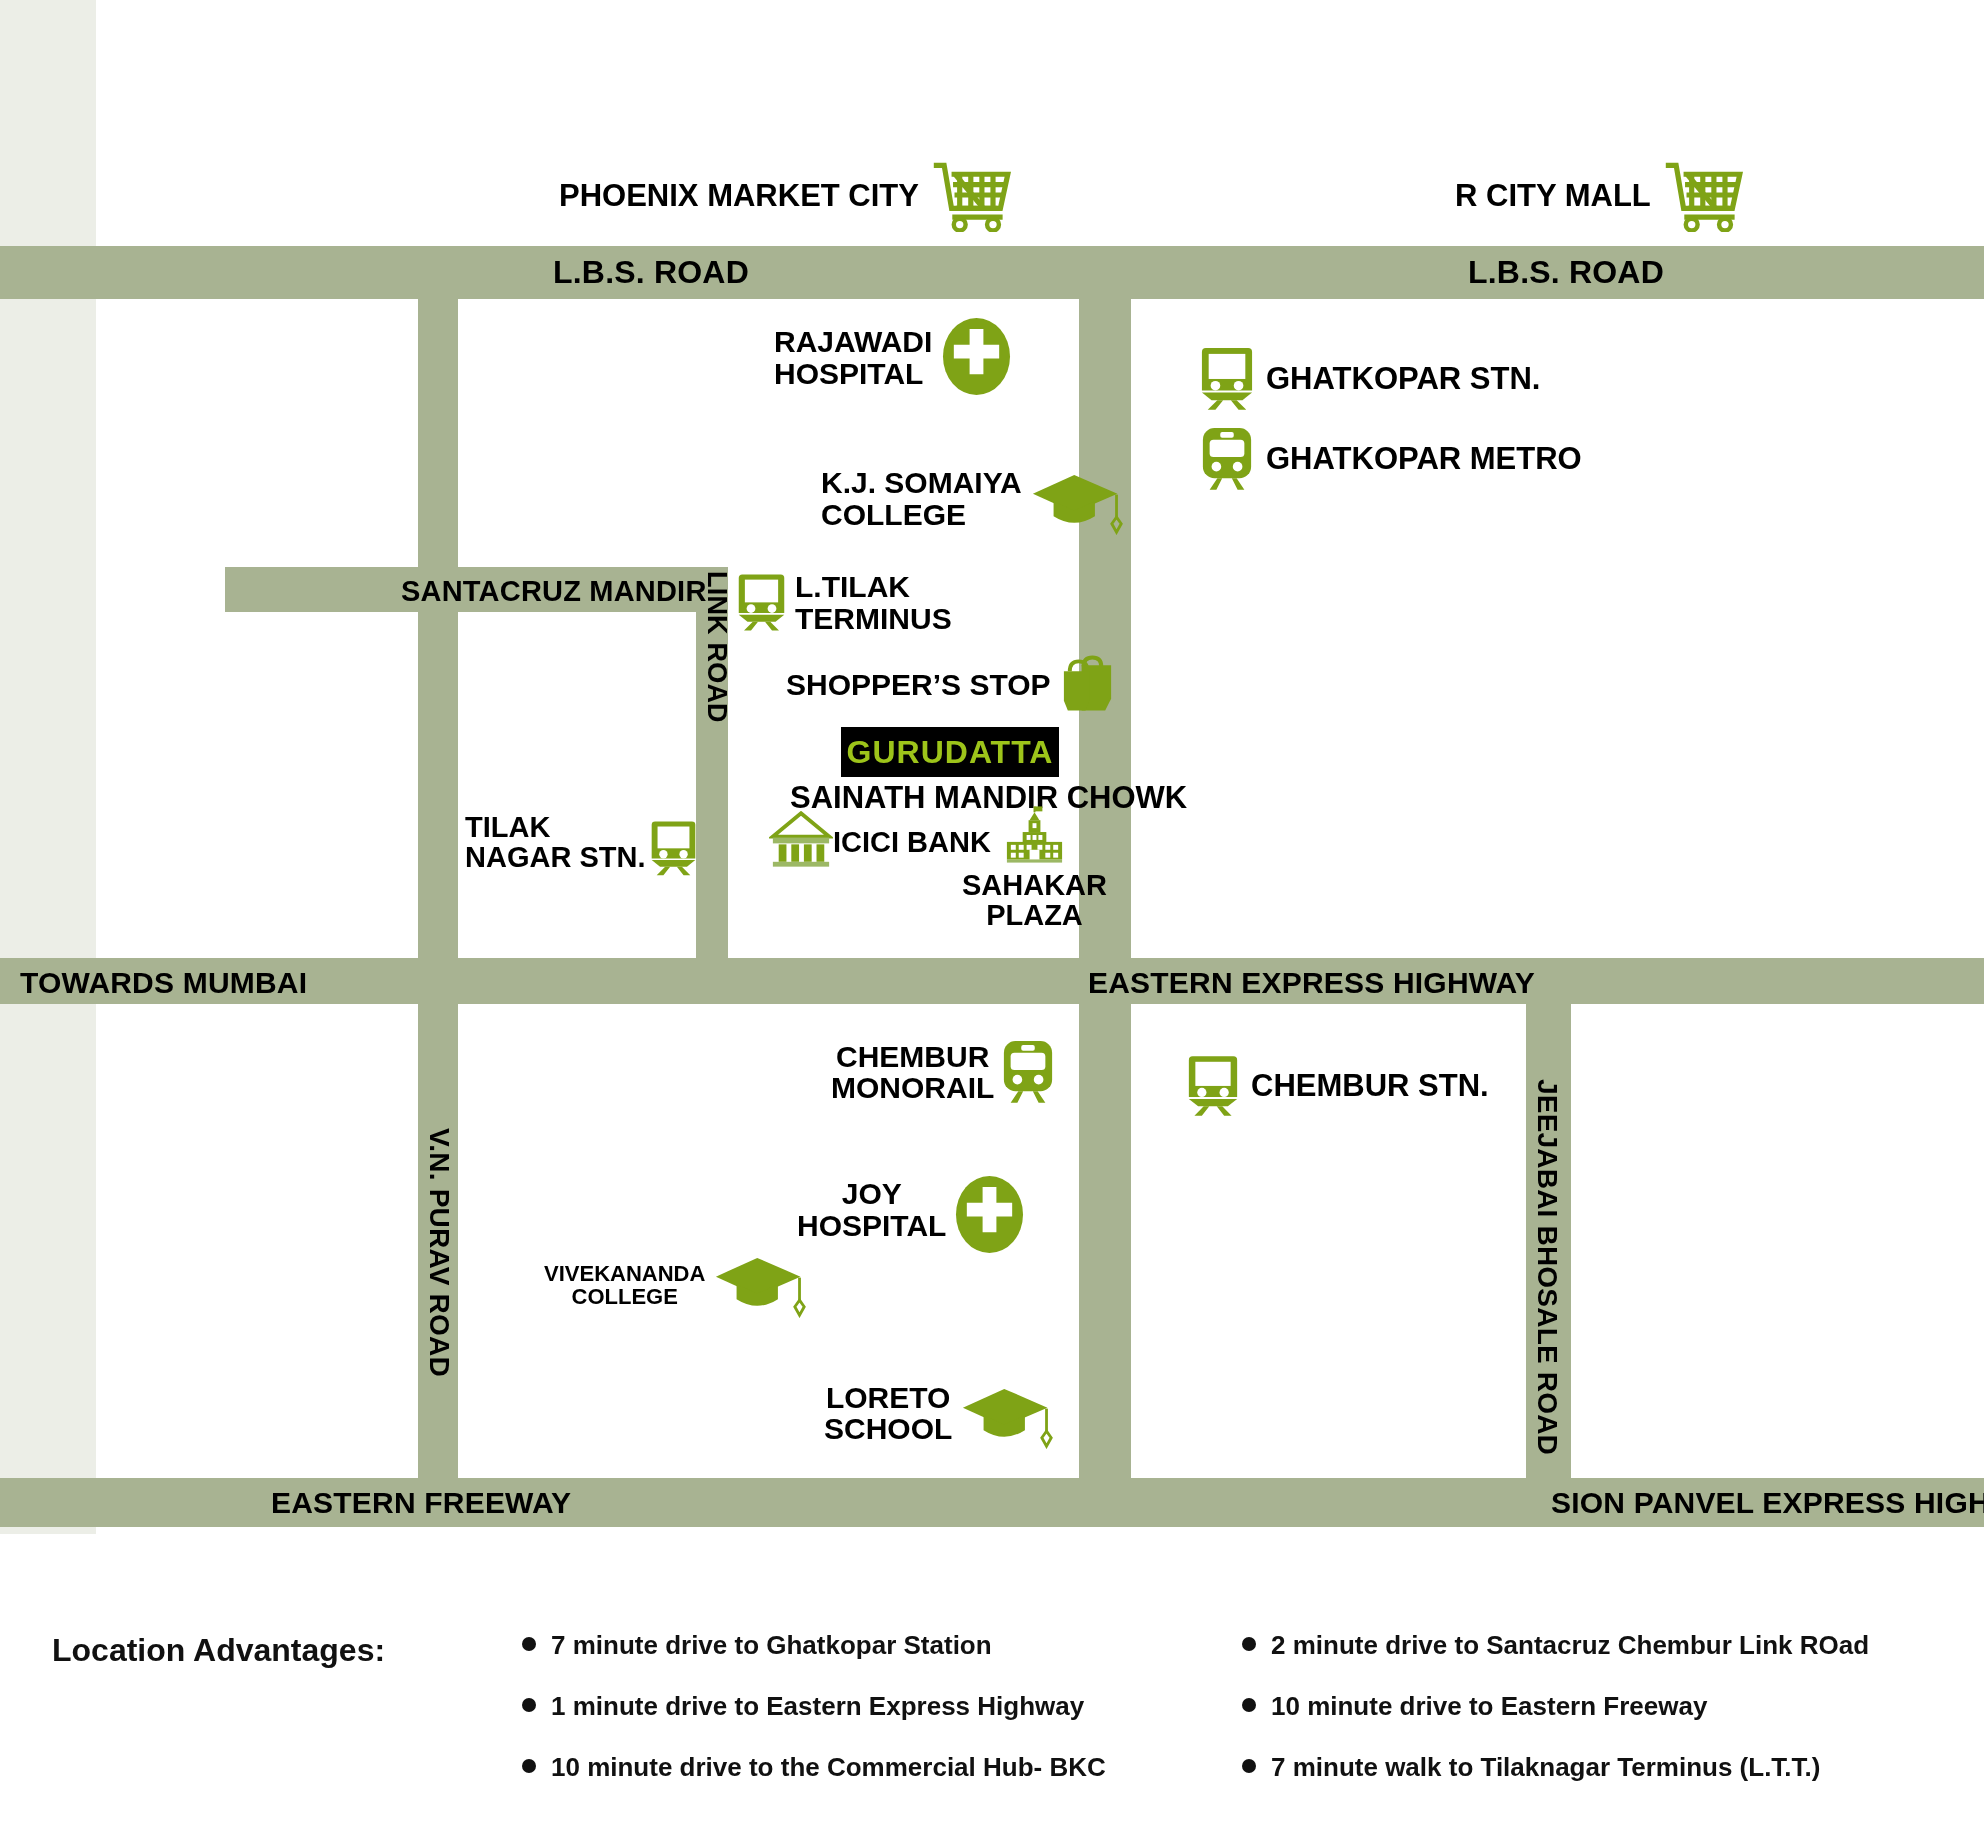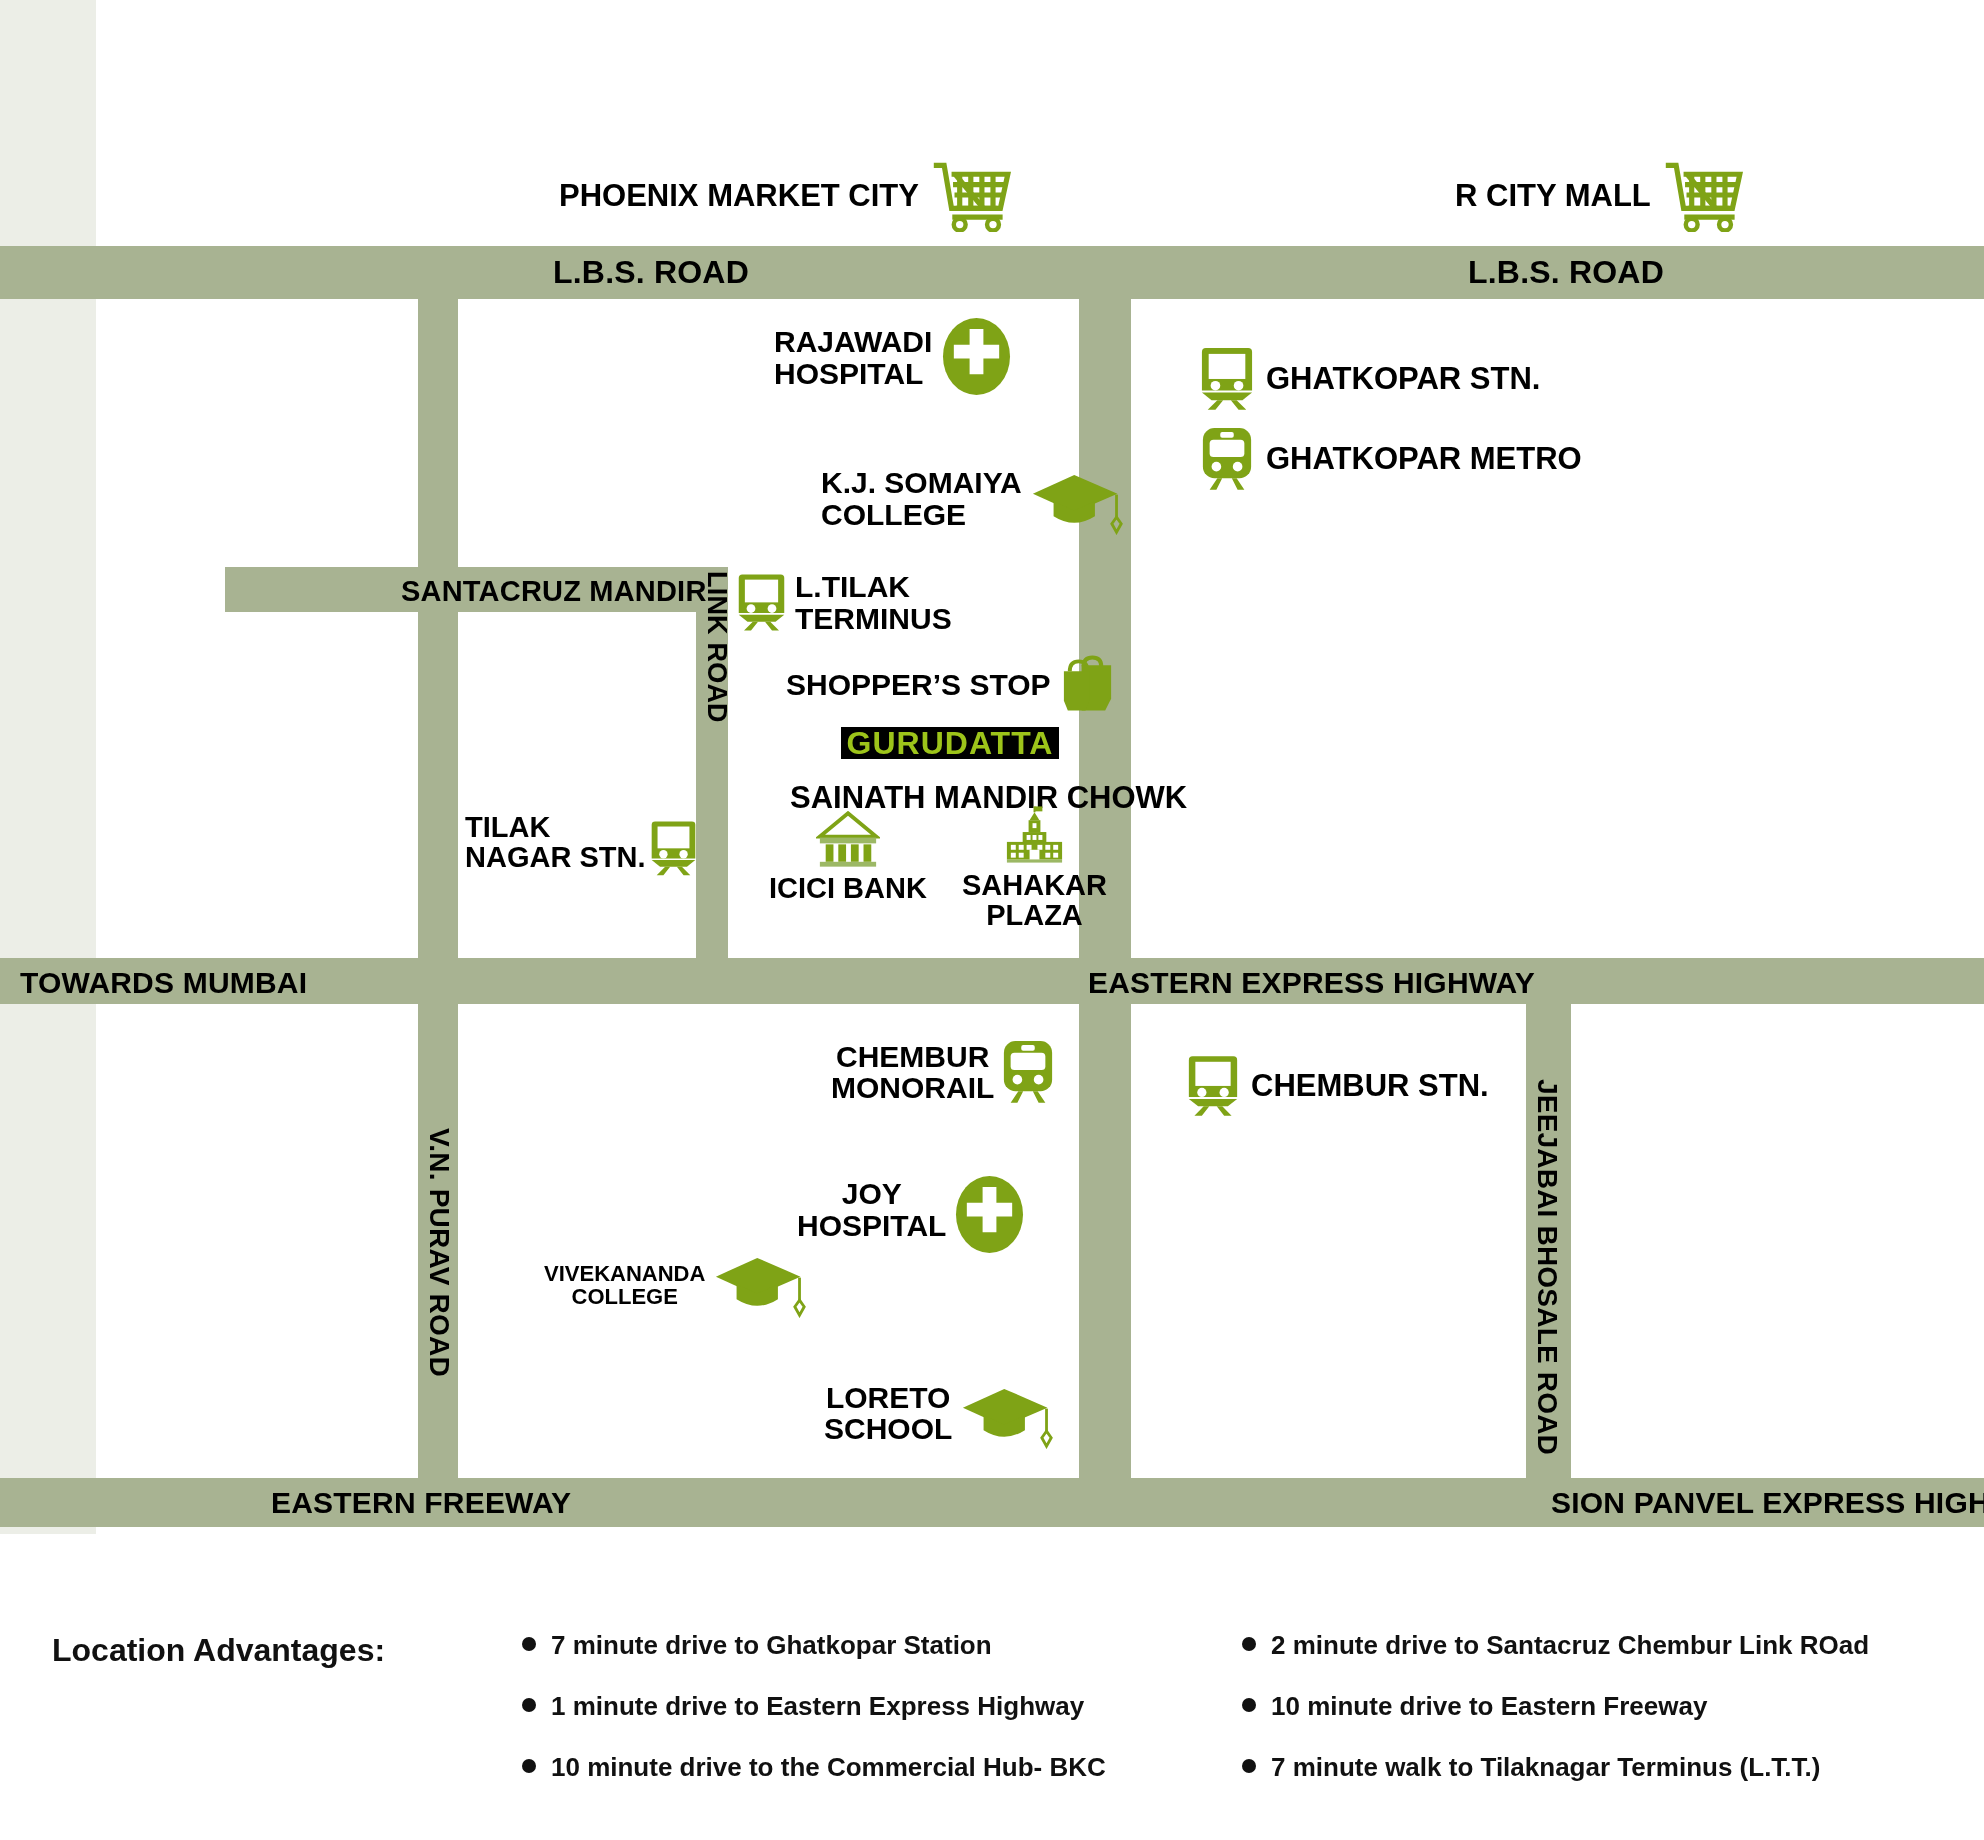--- a/index.html
+++ b/index.html
@@ -197,21 +197,21 @@
     <span class="poi-icon" style="margin-left:7px;">
       <svg width="59" height="62" viewBox="0 0 60 62">
         <path d="M12 18 q0 -10 9 -10 q9 0 9 10" fill="none" stroke="#7fa316" stroke-width="4"></path>
         <path d="M26 13 q0 -9 9 -9 q9 0 9 9" fill="none" stroke="#7fa316" stroke-width="4"></path>
         <path d="M24 12 h30 v34 l-6 12 h-24 z" fill="#7fa316"></path>
         <path d="M6 18 h26 v30 l-4 10 h-18 l-4 -10 z" fill="#7fa316"></path>
       </svg>
     </span>
   </div>
 
-  <div class="badge" style="left:841px;top:727px;width:218px;height:32px;">
+  <div class="badge" style="left:841px;top:727px;width:218px;height:50px;">
     <span style="font-size:32px;">GURUDATTA</span>
   </div>
 
   <div class="poi" style="left:790px;top:782px;">
     <div class="poi-text" style="font-size:31px;">SAINATH MANDIR CHOWK</div>
   </div>
 
   <div class="poi" style="left:465px;top:806px;">
     <div class="poi-text" style="font-size:29px;text-align:left;">TILAK
 NAGAR STN.</div>
@@ -220,21 +220,21 @@
         <path d="M6 2 h44 a4 4 0 0 1 4 4 v40 h-52 v-40 a4 4 0 0 1 4 -4 z" fill="#7fa316"></path>
         <rect x="9" y="8" width="38" height="26" fill="#fff"></rect>
         <circle cx="16" cy="41" r="5" fill="#fff"></circle>
         <circle cx="40" cy="41" r="5" fill="#fff"></circle>
         <path d="M2 48 h52 l-10 8 h-32 z" fill="#7fa316"></path>
         <path d="M18 56 l-10 10 h8 l8 -10 z M38 56 l10 10 h-8 l-8 -10 z" fill="#7fa316"></path>
       </svg>
     </span>
   </div>
 
-  <div style="position:absolute;left:769px;top:811px;display:flex;flex-direction:column;align-items:center;">
+  <div style="position:absolute;left:769px;top:811px;display:flex;flex-direction:row;align-items:center;">
     <span class="poi-icon">
       <svg width="64" height="57" viewBox="0 0 66 58">
         <path d="M33 2 L62 26 H4 Z" fill="none" stroke="#7fa316" stroke-width="4"></path>
         <rect x="4" y="27" width="58" height="6" fill="#9cb865"></rect>
         <rect x="10" y="34" width="8" height="18" fill="#7fa316"></rect>
         <rect x="23" y="34" width="8" height="18" fill="#7fa316"></rect>
         <rect x="36" y="34" width="8" height="18" fill="#7fa316"></rect>
         <rect x="49" y="34" width="8" height="18" fill="#7fa316"></rect>
         <rect x="4" y="52" width="58" height="5" fill="#9cb865"></rect>
       </svg>

